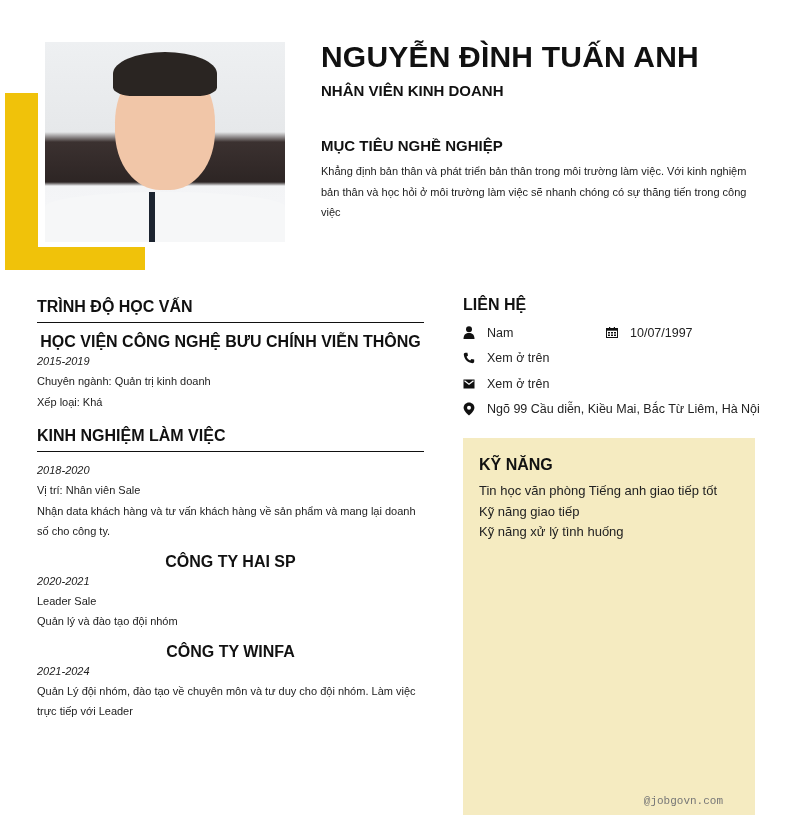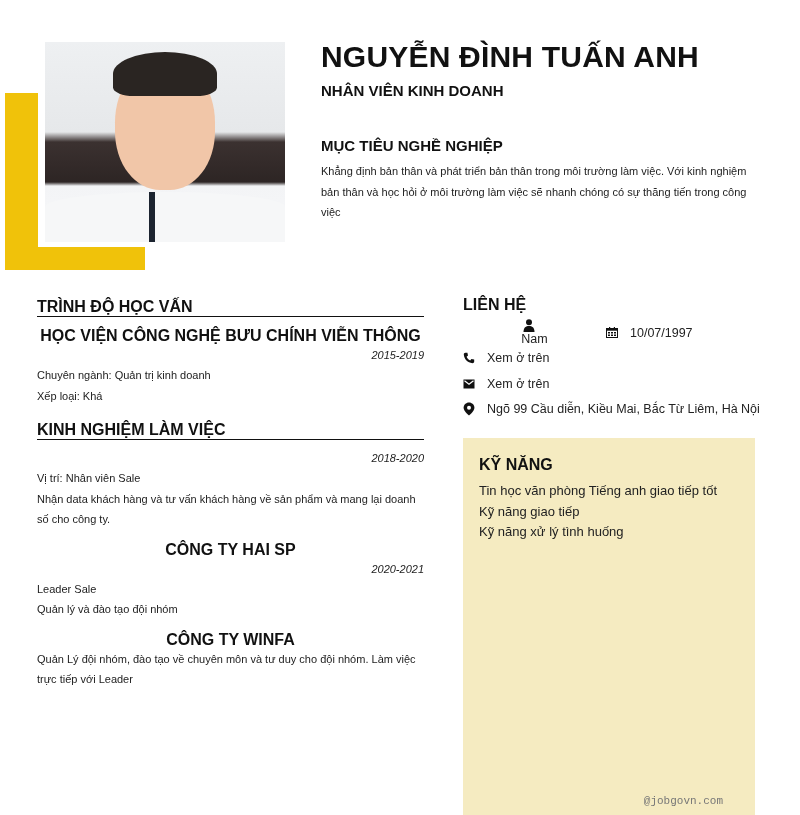--- a/index.html
+++ b/index.html
@@ -40,38 +40,38 @@
     }
     .obj-head {
       left: 321px; top: 137px; font-size: 15px; font-weight: bold; margin: 0;
     }
     .obj-text {
       left: 321px; top: 161px; width: 440px; font-size: 11px; line-height: 20.5px; margin: 0;
       color: #222;
     }
     .left-col { left: 37px; top: 298px; width: 387px; }
     .sec-head {
-      font-size: 16px; font-weight: bold; margin: 0; 
+      font-size: 16px; font-weight: bold; margin: 0; padding-bottom: 6px;
       border-bottom: 1.5px solid #111;
     }
     .entry { margin-top: 10px; }
     .entry-title { font-size: 16px; font-weight: bold; margin: 0; line-height: 18px; text-align: center; }
-    .entry-date { font-size: 11px; font-style: italic; margin: 0; line-height: 20px; color: #222; text-align: right; }
+    .entry-date { font-size: 11px; font-style: italic; margin: 0; line-height: 20px; color: #222; }
     .entry-line { font-size: 11px; margin: 0; line-height: 20.5px; color: #222; }
     .edu-section { }
     .exp-section { margin-top: 15px; }
     .exp-section .entry { margin-top: 8px; }
     .exp-section .entry + .entry { margin-top: 11px; }
 
     .contact { left: 463px; top: 296px; width: 330px; }
     .contact .sec-head2 { font-size: 16px; font-weight: bold; margin: 0 0 6px 0; }
     .c-row { display: flex; align-items: center; height: 25.5px; font-size: 12.5px; color: #222; }
     .c-icon { width: 12px; height: 12px; margin-right: 12px; margin-left: 0; display: inline-flex; align-items: center; justify-content: center; }
     .c-item { display: flex; align-items: center; }
-    .c-item.gender { width: 143px; flex-direction: column; }
+    .c-item.gender { width: 143px; }
     .skills {
       left: 463px; top: 438px; width: 292px; height: 377px; background: #f5ebc1;
     }
     .skills .sec-head3 { position: absolute; left: 16px; top: 18px; font-size: 16px; font-weight: bold; margin: 0; }
     .skills ul { list-style: none; margin: 0; padding: 0; position: absolute; left: 16px; top: 43px; }
     .skills li { font-size: 13px; line-height: 20.5px; color: #222; }
     .watermark {
       position: absolute; right: 32px; bottom: 8px; font-family: "Liberation Mono", monospace;
       font-size: 11px; color: #777;
     }
@@ -114,20 +114,21 @@
       <p class="entry-line">Nhận data khách hàng và tư vấn khách hàng về sản phẩm và mang lại doanh số cho công ty.</p>
     </div>
     <div class="entry">
       <p class="entry-title">CÔNG TY HAI SP</p>
       <p class="entry-date">2020-2021</p>
       <p class="entry-line">Leader Sale</p>
       <p class="entry-line">Quản lý và đào tạo đội nhóm</p>
     </div>
     <div class="entry">
       <p class="entry-title">CÔNG TY WINFA</p>
+      <p class="entry-date">2021-2024</p>
       <p class="entry-line">Quản Lý đội nhóm, đào tạo về chuyên môn và tư duy cho đội nhóm. Làm việc trực tiếp với Leader</p>
     </div>
   </section>
 </div>
 
 <div class="abs contact">
   <h3 class="sec-head2">LIÊN HỆ</h3>
   <div class="c-row">
     <div class="c-item gender">
       <span class="c-icon">

